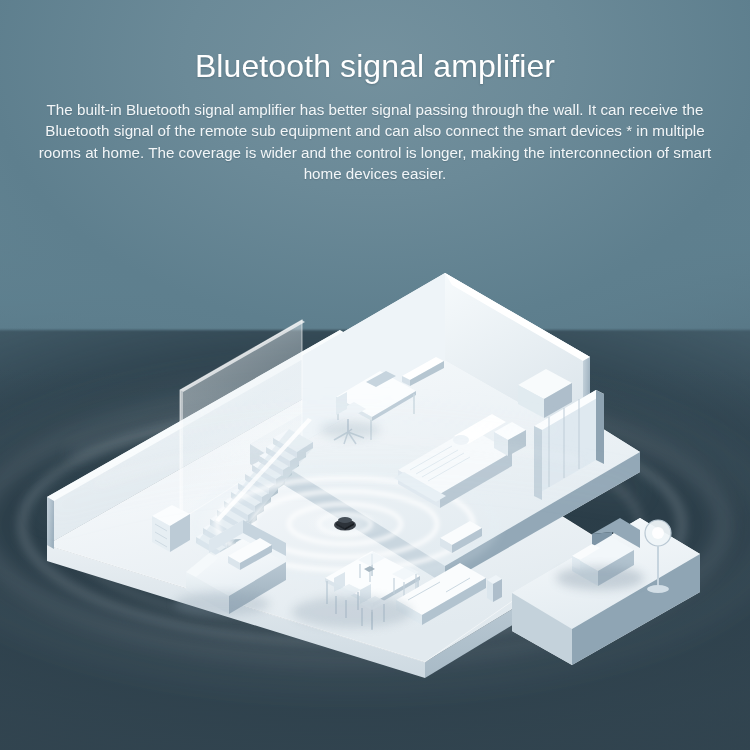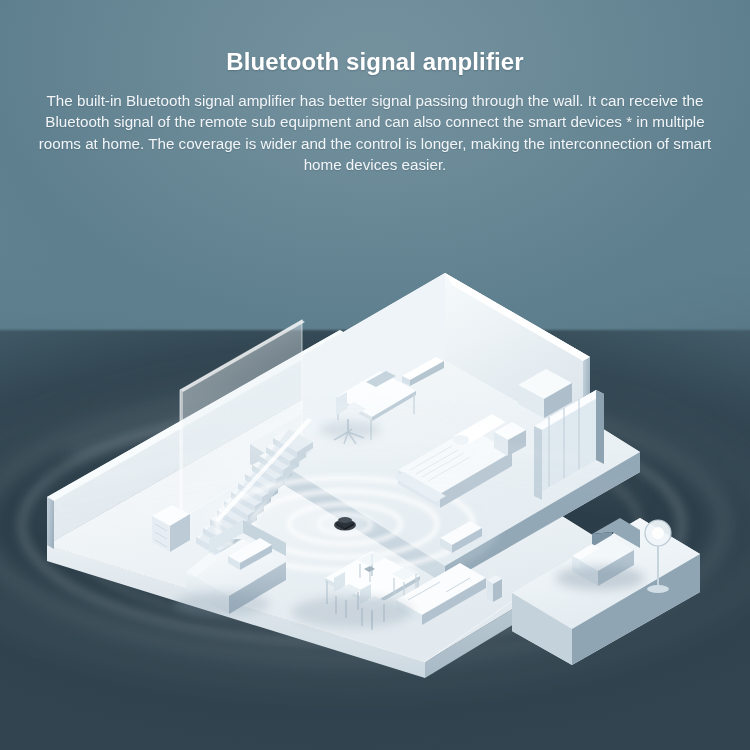--- a/index.html
+++ b/index.html
@@ -24,21 +24,21 @@
     filter:blur(1.2px);
   }
   .ground2{
     position:absolute;left:0;top:49%;width:100%;height:52%;
     background:linear-gradient(180deg, rgba(44,62,73,0) 0%, rgba(44,62,73,.55) 38%, rgba(47,65,76,.78) 100%);
   }
 
   
   .header{position:absolute;left:0;top:0;width:750px;z-index:40;text-align:center;}
   .title{
-    color:#ffffff;font-size:24px;font-weight:700;letter-spacing:.1px;
+    color:#ffffff;font-size:32px;font-weight:400;letter-spacing:.1px;
     margin:48px 0 1px 0;line-height:1.15;
     text-shadow:0 1px 2px rgba(30,48,58,.25);
   }
   .paragraph{
     margin:14px auto 0 auto;width:700px;
     color:#f2f6f8;font-size:15.2px;line-height:21.5px;font-weight:400;
     text-align:center;text-shadow:0 1px 1px rgba(30,48,58,.2);
   }
 
   

